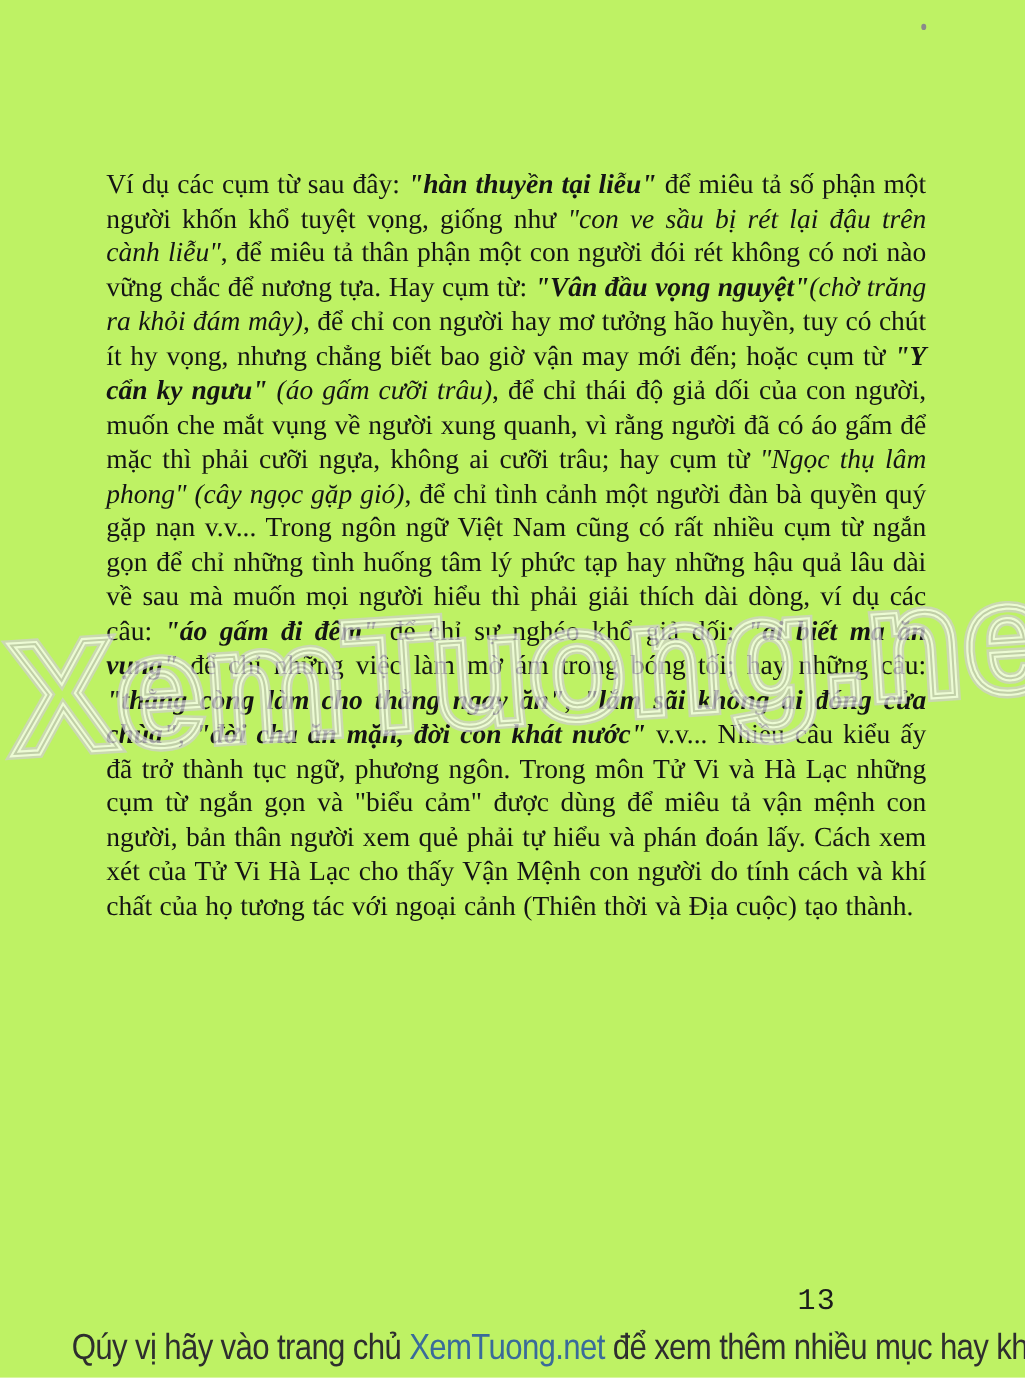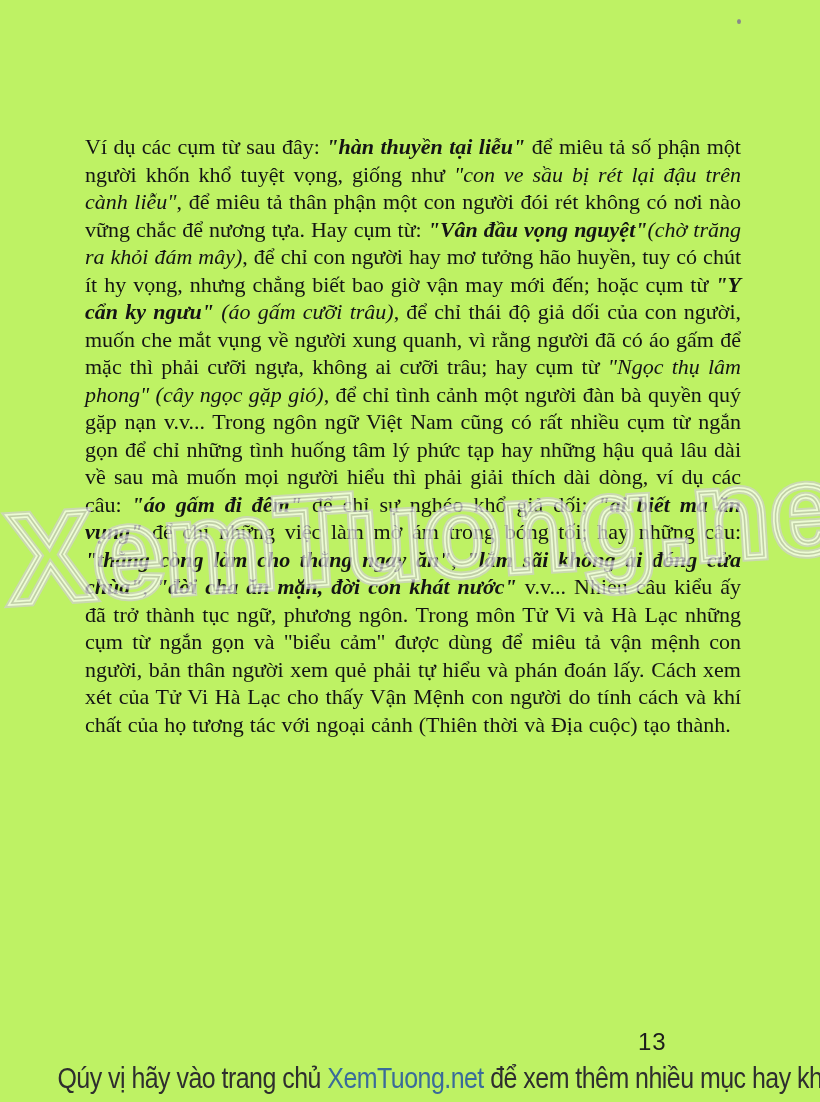--- a/index.html
+++ b/index.html
@@ -34,21 +34,21 @@
     font-weight:bold;font-size:126px;letter-spacing:1px;white-space:nowrap;
     color:transparent;
   }
   .wm-outer{-webkit-text-stroke:9px #cfcfcf;}
   .wm-mid{-webkit-text-stroke:5px #ffffff;}
   .wm-inner{-webkit-text-stroke:1.6px #c2c2c2;}
 
   
   .page-number{
     position:absolute;left:638px;top:1028px;
-    font-family:Liberation Sans, sans-serif;
+    font-family:Liberation Mono, monospace;
     font-size:24px;color:#1c1c1c;letter-spacing:1px;
   }
 
   
   .footer{
     position:absolute;left:0;bottom:7px;width:820px;
     text-align:center;
     font-family:"Liberation Sans", sans-serif;
     font-size:29px;font-weight:500;color:#2e2e2e;
     transform:scaleX(0.86);transform-origin:50% 50%;

